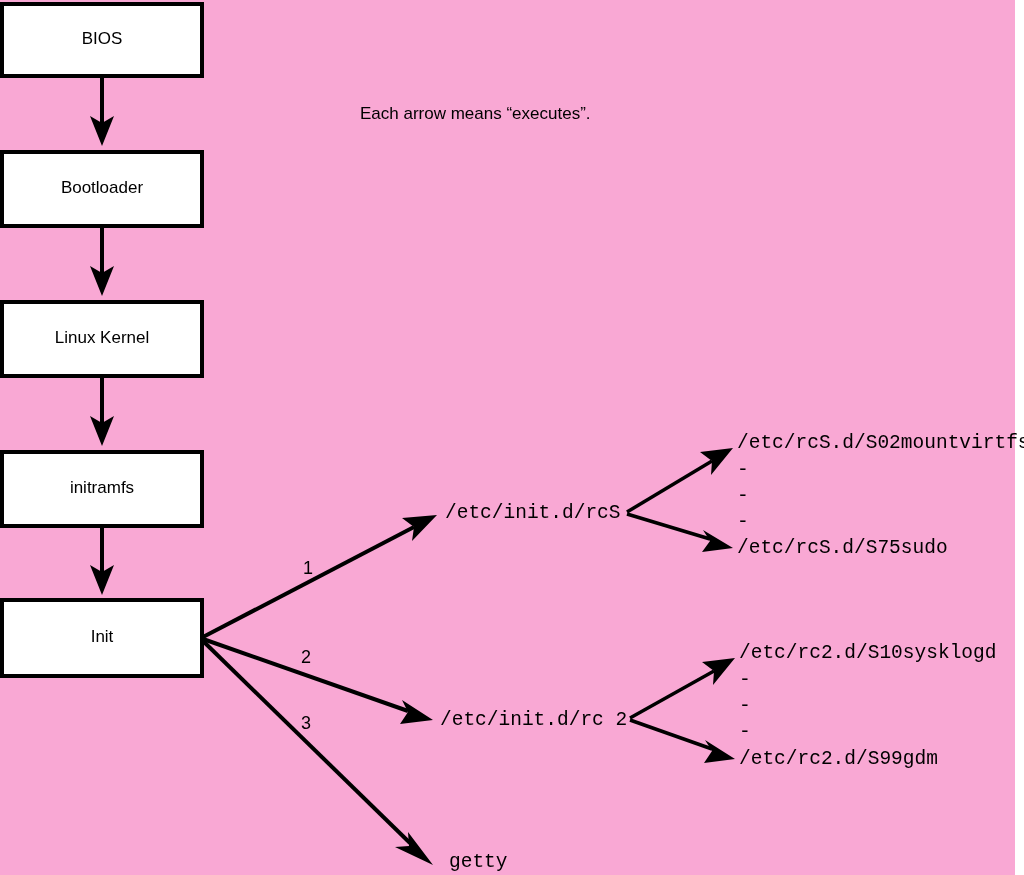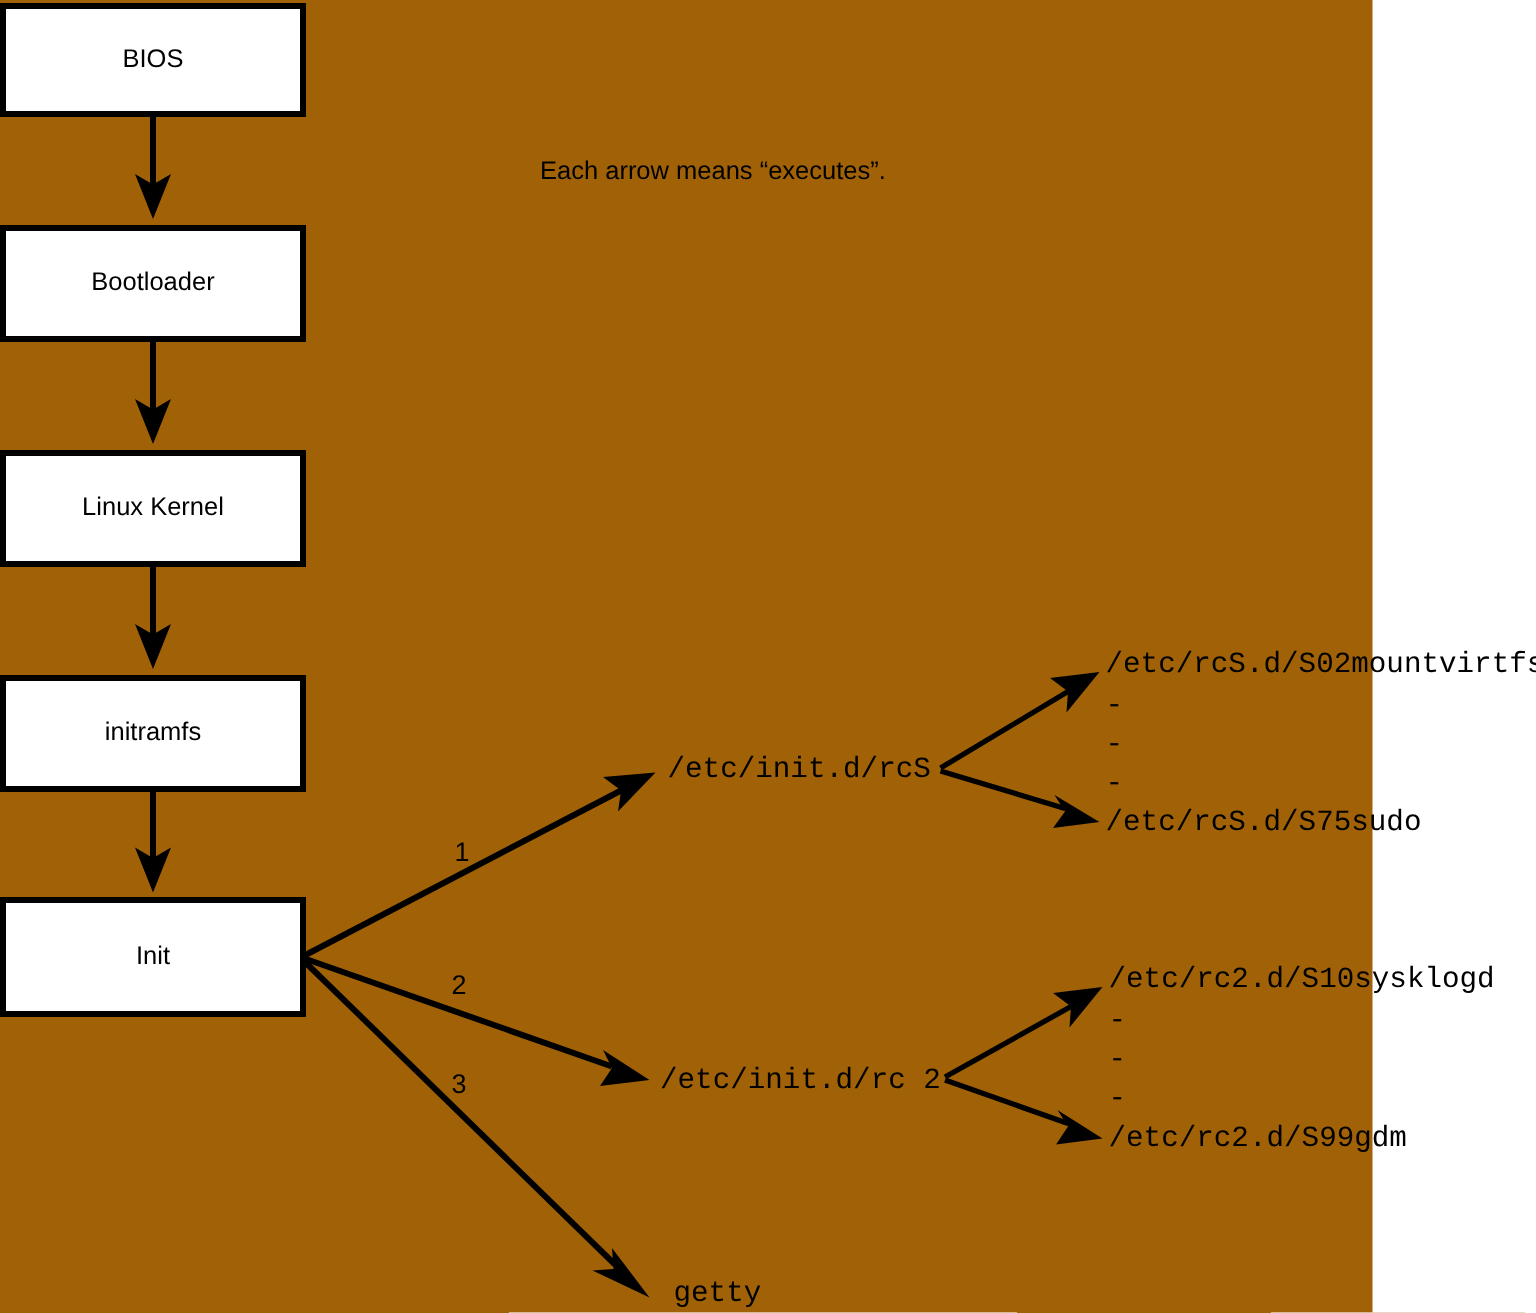--- a/index.html
+++ b/index.html
@@ -8,23 +8,23 @@
     background: #ffffff;
   }
   body {
     width: 1024px;
     height: 875px;
     font-family: "Liberation Sans", sans-serif;
     overflow: hidden;
   }
   #diagram-root {
     position: relative;
-    width: 915px;
+    width: 1015px;
     height: 875px;
-    background: #a16207;
+    background: #f9a8d4;
   }
   svg.diagram-canvas {
     display: block;
     width: 1024px;
     height: 875px;
   }
   .box-rect {
     fill: #ffffff;
     stroke: #000000;
     stroke-width: 4;

